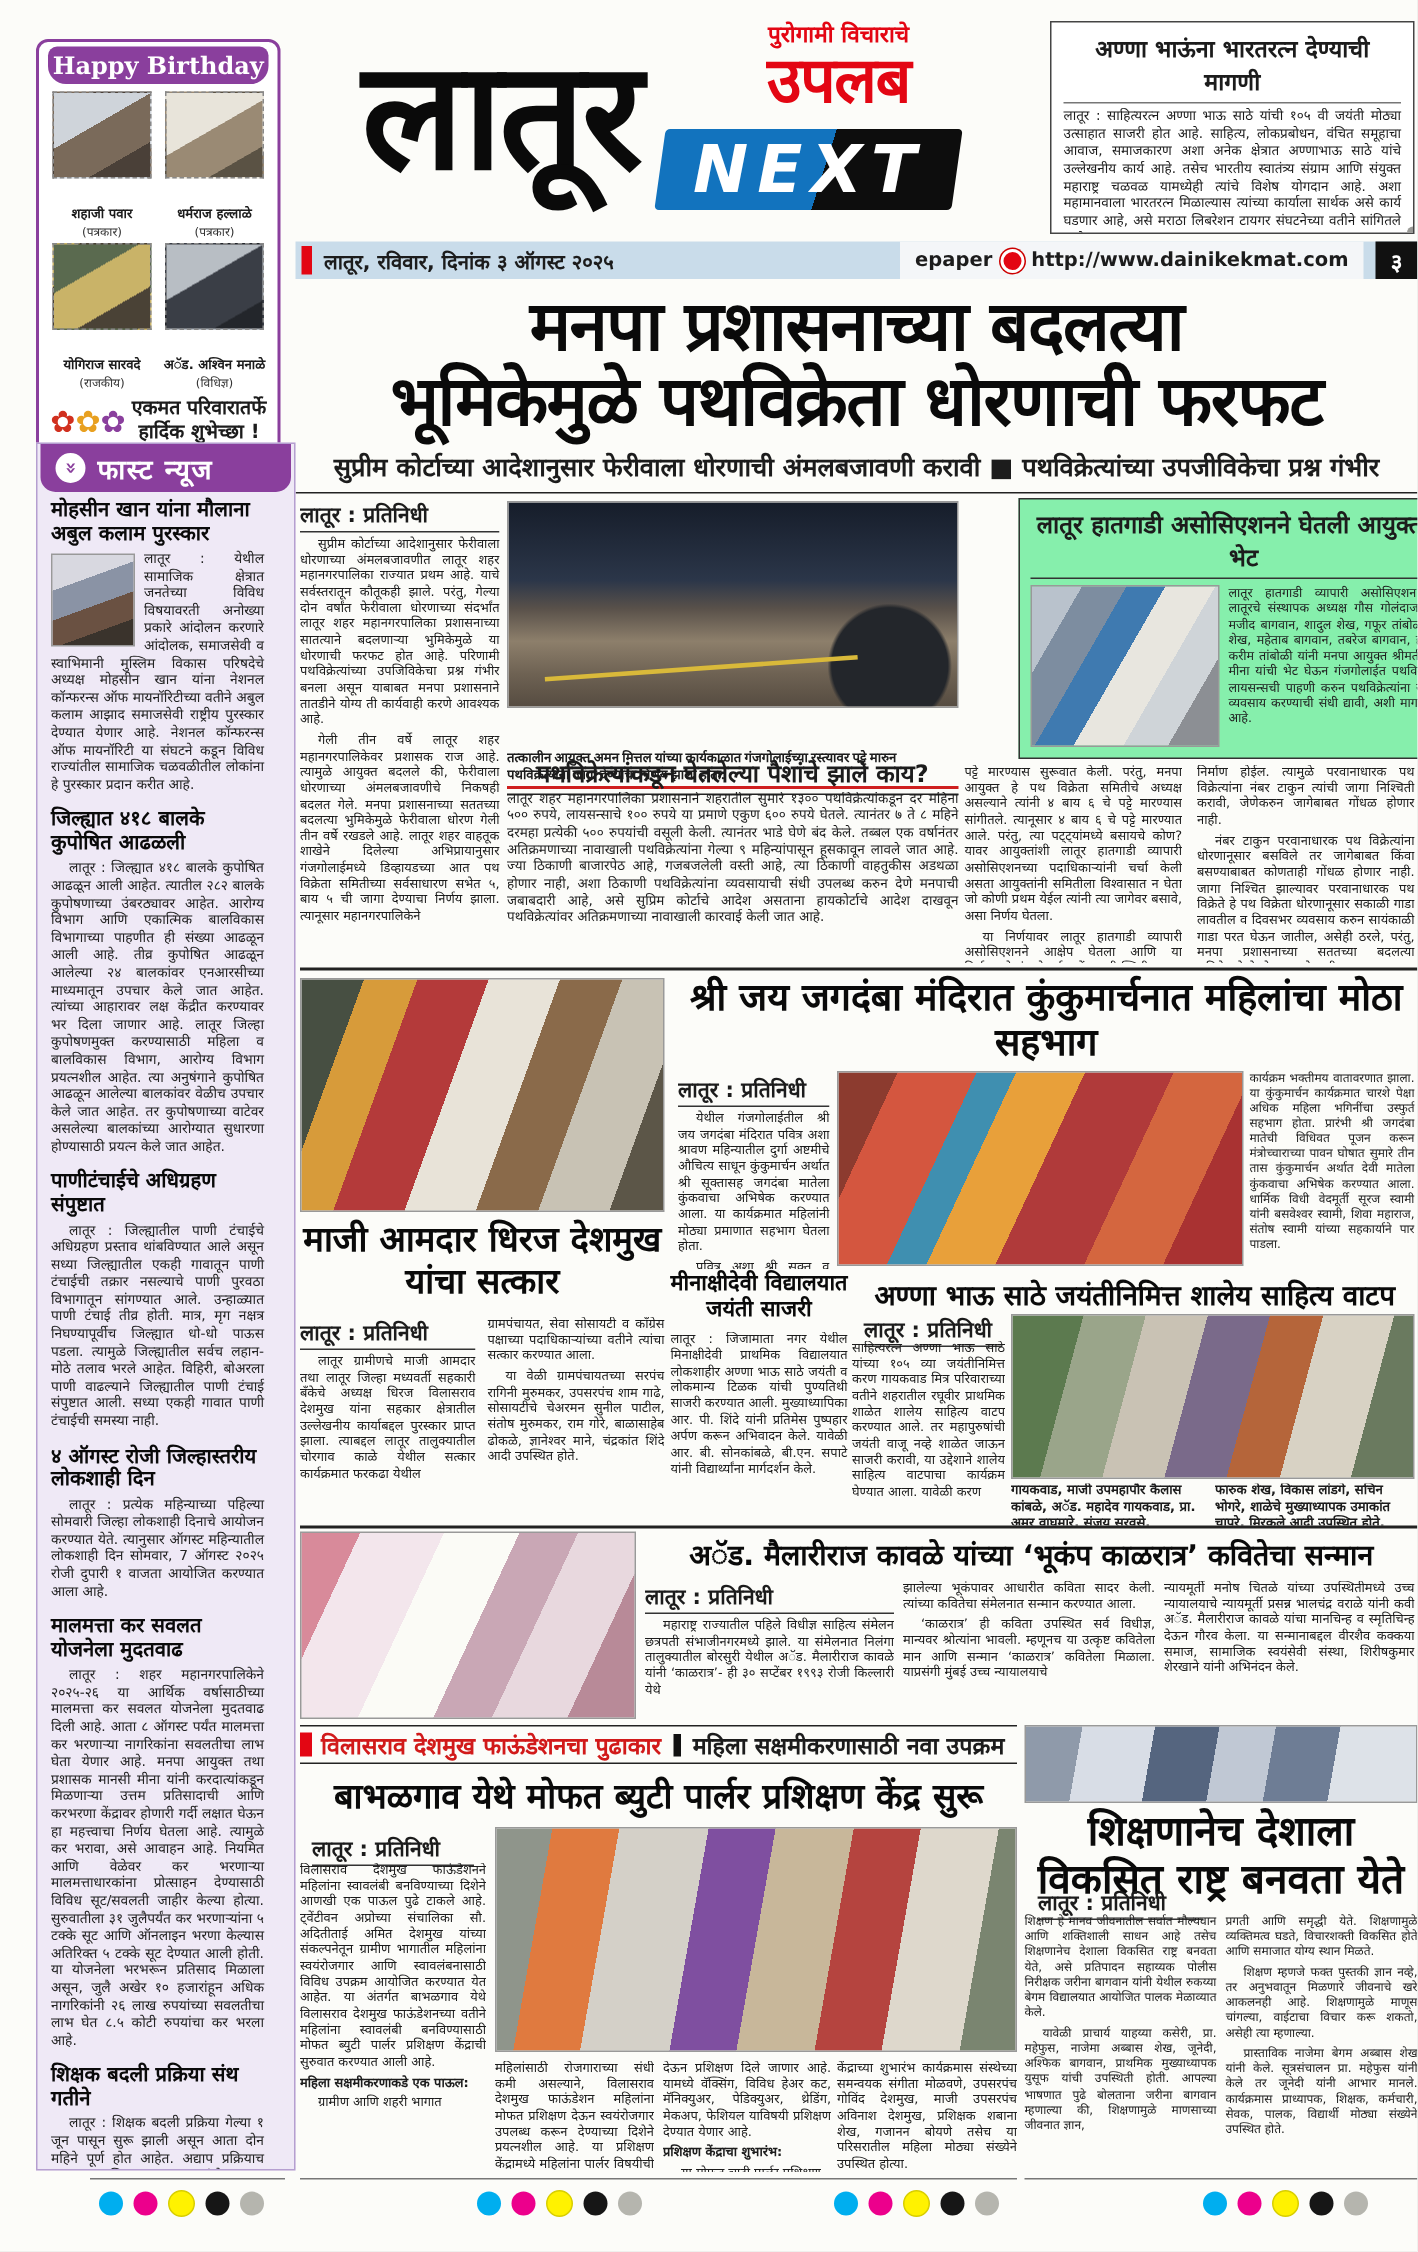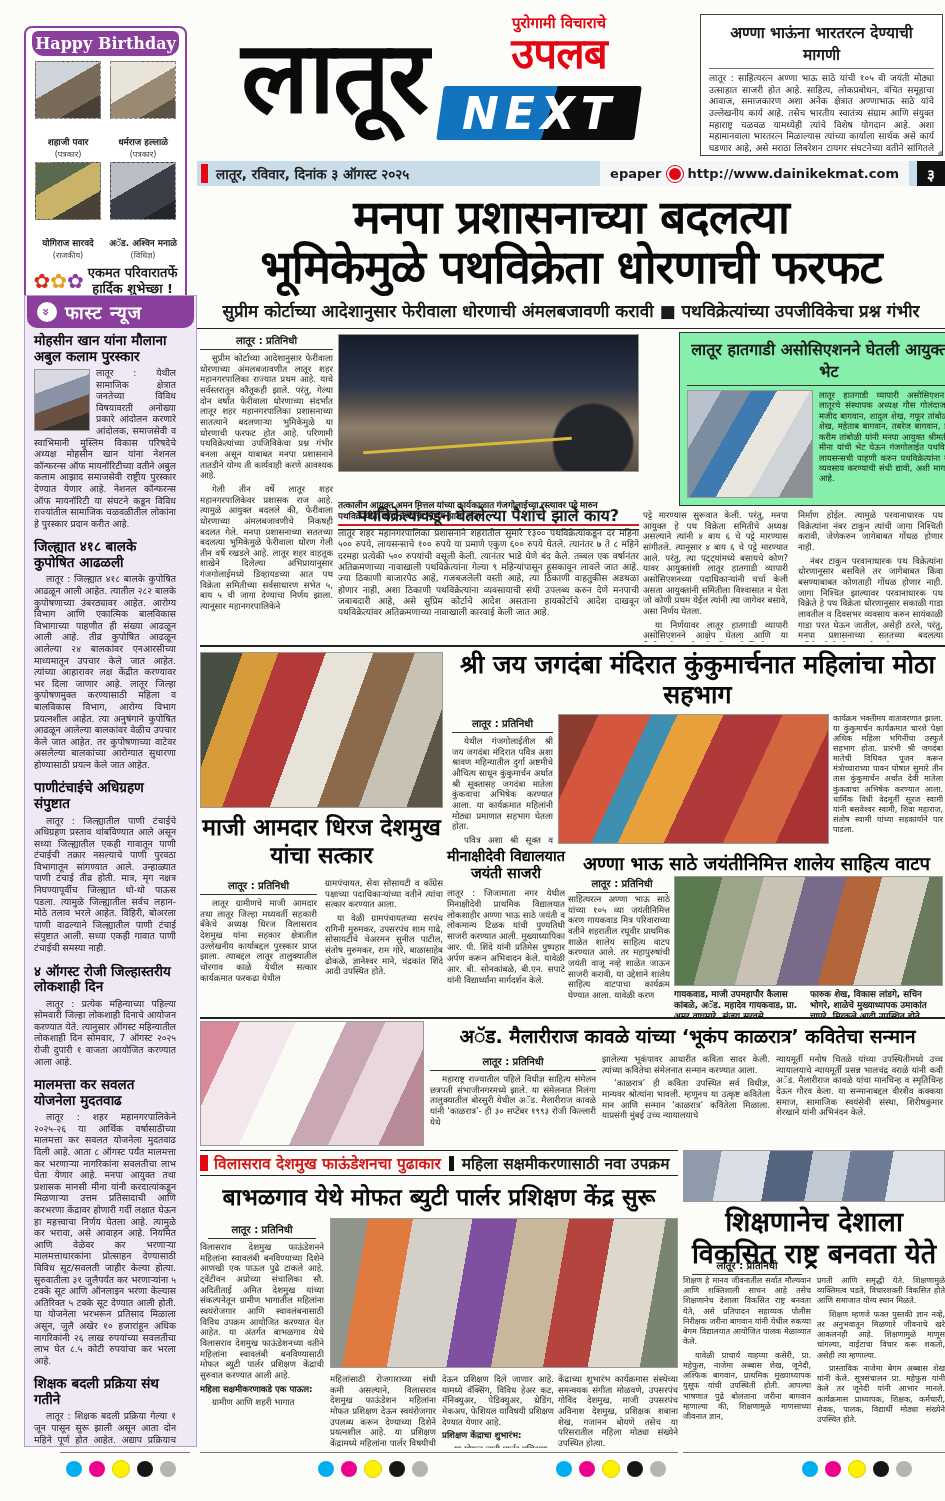--- a/index.html
+++ b/index.html
@@ -34,21 +34,21 @@
   
   .sidebar{background:#efe9f6;border:1px solid #b59fd0;box-sizing:border-box;}
   .fn-head{background:#8a3f9d;color:#fff;display:flex;align-items:center;height:32px;border-radius:0 0 10px 10px;margin:0 2px;}
   .fn-head .ic{width:20px;height:20px;border-radius:50%;background:#fff;color:#8a3f9d;font-weight:900;display:flex;align-items:center;justify-content:center;margin:0 8px 0 10px;transform:rotate(90deg);font-size:13px;}
   .fn-head .t{font-size:18px;font-weight:900;letter-spacing:1px;}
   .fn-item{padding:5px 20px 2px 9px;}
   .fn-item h4{margin:0 0 3px 0;font-size:13.5px;line-height:1.15;color:#0a0a0a;}
   .fn-item .bd{font-size:9.2px;line-height:1.26;color:#222;}
   .fn-photo{float:left;width:56px;height:62px;margin:2px 6px 2px 0;}
   
-  .byline{font-weight:bold;font-size:10px;text-align:center;border-bottom:1px solid #333;padding-bottom:2px;margin-bottom:3px;}
+  .byline{font-weight:bold;font-size:14px;text-align:left;border-bottom:1px solid #333;padding-bottom:2px;margin-bottom:3px;}
   .colbd{font-size:8.6px;line-height:1.24;}
   .caption{font-weight:bold;font-size:8.8px;line-height:1.25;}
   .redline{border-bottom:2.5px solid #cf1f1f;}
   .sec-title{font-weight:900;font-size:16px;text-align:center;border-bottom:1.5px solid #222;padding-bottom:3px;}
   .box-blue{background:#86efac;border:1px solid #333;box-sizing:border-box;padding:5px 7px;margin-left:36px;}
   .box-blue h3{margin:0 0 4px 0;font-size:16px;text-align:center;border-bottom:1px solid #333;padding-bottom:3px;}
   .art-title{font-weight:900;color:#0a0a0a;text-align:center;}
   .kicker{display:flex;align-items:center;border-top:1.5px solid #222;border-bottom:1.5px solid #222;font-weight:900;font-size:15.5px;}
   .kicker .rsq{width:8px;height:16px;background:#e30613;margin-right:6px;}
   .kicker .red{color:#d11a1a;}

